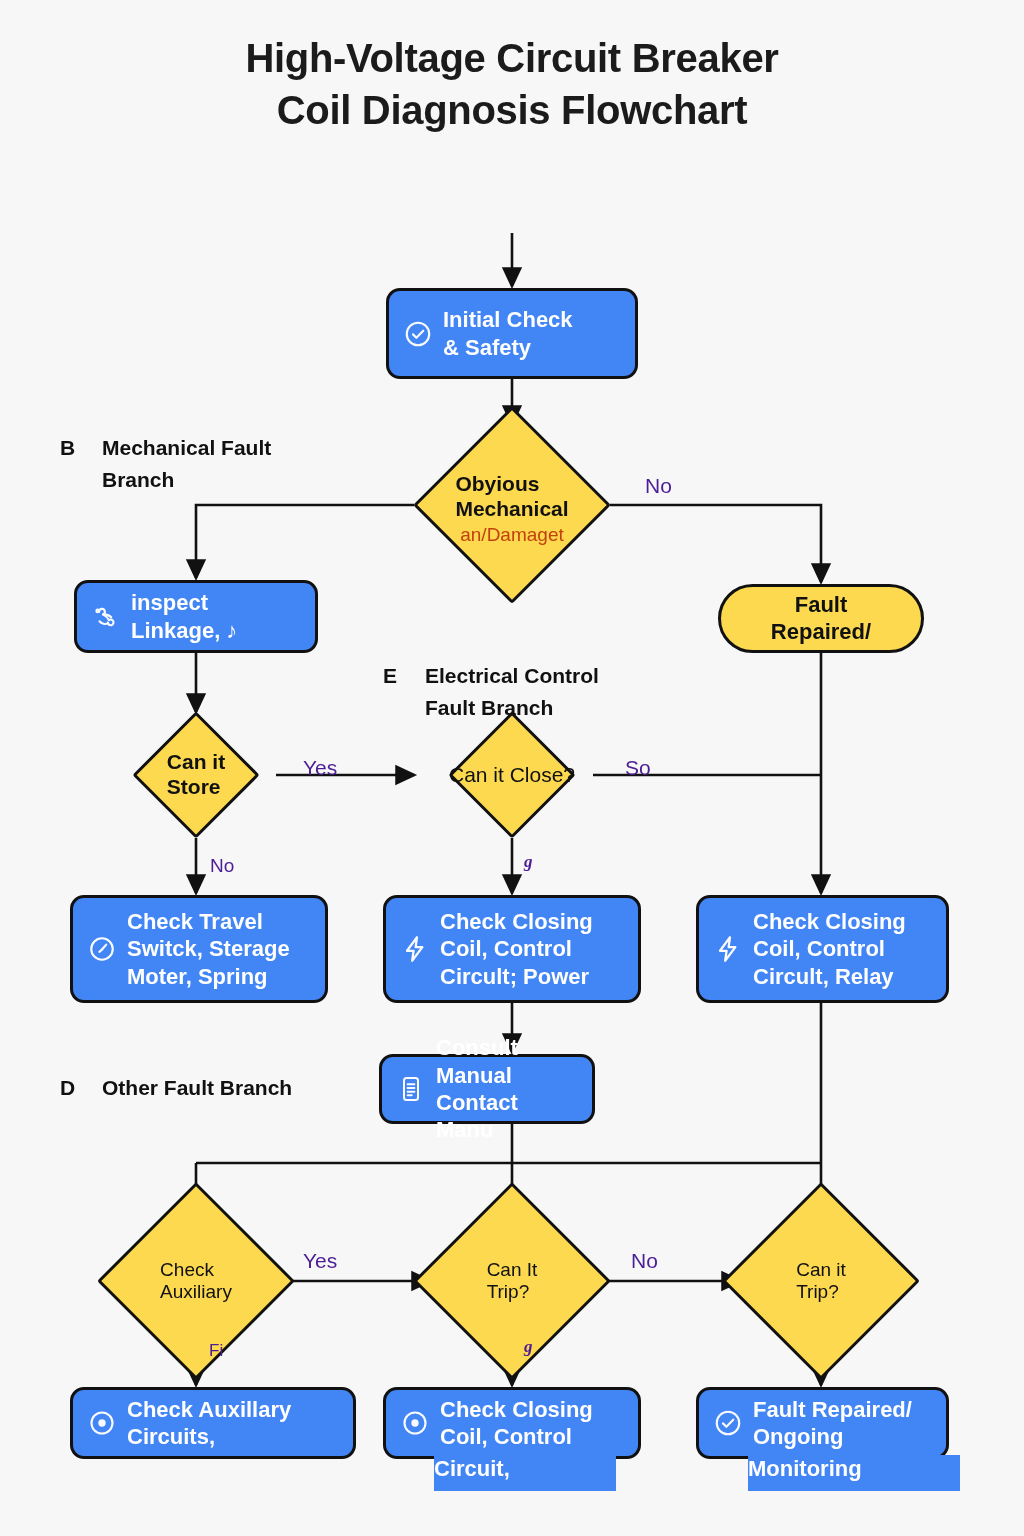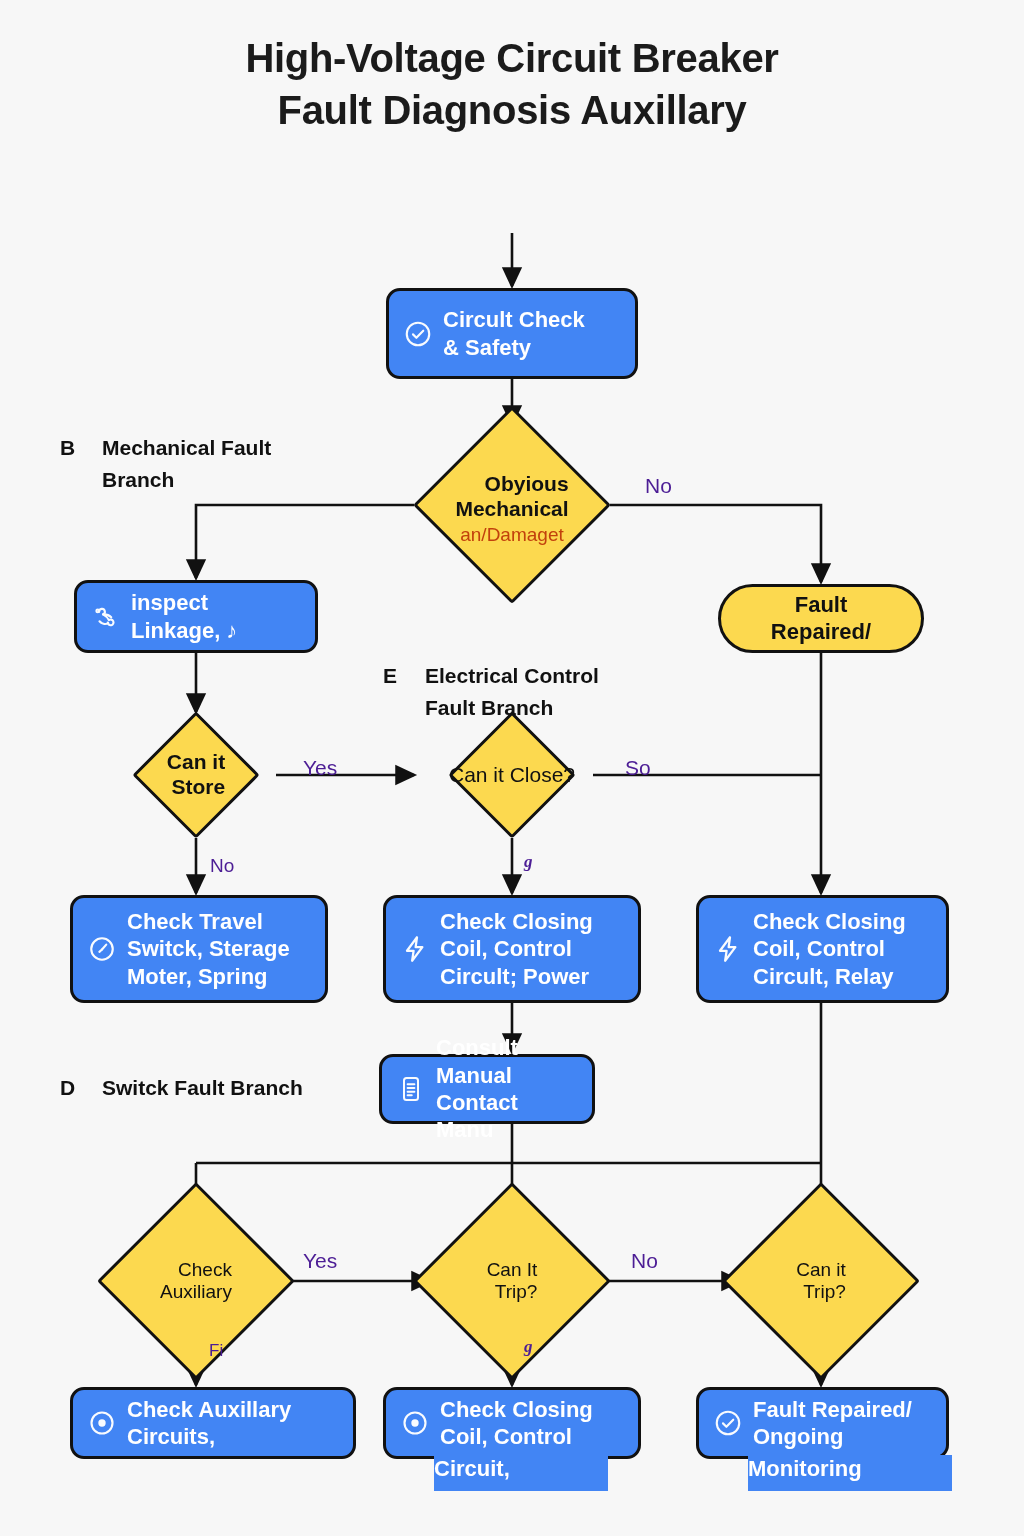--- a/index.html
+++ b/index.html
@@ -47,52 +47,52 @@
   
   .dia{position:absolute;}
   .dia .shape{
     position:absolute;inset:0;
     background:#fcd94f;border:3px solid #111;
     transform:rotate(45deg);
     border-radius:3px;
   }
   .dia .lbl{
     position:absolute;inset:0;display:flex;align-items:center;justify-content:center;
-    text-align:right;color:#111;line-height:1.18;
+    text-align:left;color:#111;line-height:1.18;
     font-size:21px;font-weight:bold;z-index:2;
   }
   .dia .lbl.thin{font-weight:normal;font-size:21px;}
   .dia .lbl.sm{font-size:19px;font-weight:normal;}
 
   
   .dia-extra{
     position:absolute;z-index:3;color:#c2410c;font-size:19px;font-weight:normal;
     text-align:center;white-space:nowrap;
   }
 
   
   .elbl{position:absolute;color:#4c1d95;font-size:19px;line-height:1;white-space:nowrap;}
   .elbl.it{font-style:italic;font-weight:bold;font-family:"Liberation Serif",serif;font-size:17px;}
   .elbl.big{font-size:21px;}
 
   
   .tail{
     position:absolute;background:#4285f4;color:#fff;
     font-size:22px;font-weight:bold;line-height:1.24;
-    padding:0 4px 4px 0;z-index:1;
+    padding:0 12px 4px 0;z-index:1;
   }
 </style>
 </head>
 <body>
 
 <div id="canvas">
 
   <div class="title">
     <span>High-Voltage Circuit Breaker</span>
-    <span>Fault Diagnosis Auxillary</span>
+    <span>Coil Diagnosis Flowchart</span>
   </div>
 
   <svg class="wires" viewBox="0 0 1024 1536">
     <defs>
       <marker id="ah" markerWidth="9" markerHeight="9" refX="7.2" refY="4.5" orient="auto" markerUnits="strokeWidth">
         <path d="M0,0.6 L8.4,4.5 L0,8.4 z" fill="#111"></path>
       </marker>
     </defs>
     <g stroke="#111" stroke-width="2.6" fill="none">
 
@@ -138,33 +138,33 @@
     </g>
   </svg>
 
   <div class="grp" style="left:383px;top:660px;">
     <span class="gk">E</span><span class="gt">Electrical Control Fault Branch</span>
   </div>
   <div class="grp" style="left:60px;top:432px;">
     <span class="gk">B</span><span class="gt">Mechanical Fault Branch</span>
   </div>
   <div class="grp" style="left:60px;top:1072px;">
-    <span class="gk">D</span><span class="gt" style="max-width:300px;">Switck Fault Branch</span>
+    <span class="gk">D</span><span class="gt" style="max-width:300px;">Other Fault Branch</span>
   </div>
 
 
   <div class="node box" style="left:386px;top:288px;width:252px;height:91px;">
     <span class="ic">
       <svg viewBox="0 0 24 24" fill="none" stroke="#fff" stroke-width="1.7" stroke-linecap="round" stroke-linejoin="round">
         <circle cx="12" cy="12" r="9"></circle>
           <path d="M8 12.3l2.7 2.7L16.2 9.4"></path>
       </svg>
     </span>
     <span class="tx">
-      <span>Circult Check</span><br>
+      <span>Initial Check</span><br>
       <span>&amp; Safety</span>
     </span>
   </div>
 
   <div class="dia" style="left:442px;top:435px;width:140px;height:140px;">
     <div class="shape"></div>
     <div class="lbl" style="margin-top:-16px;">
       <span><span>Obyious</span><br><span>Mechanical</span></span>
     </div>
   </div>

